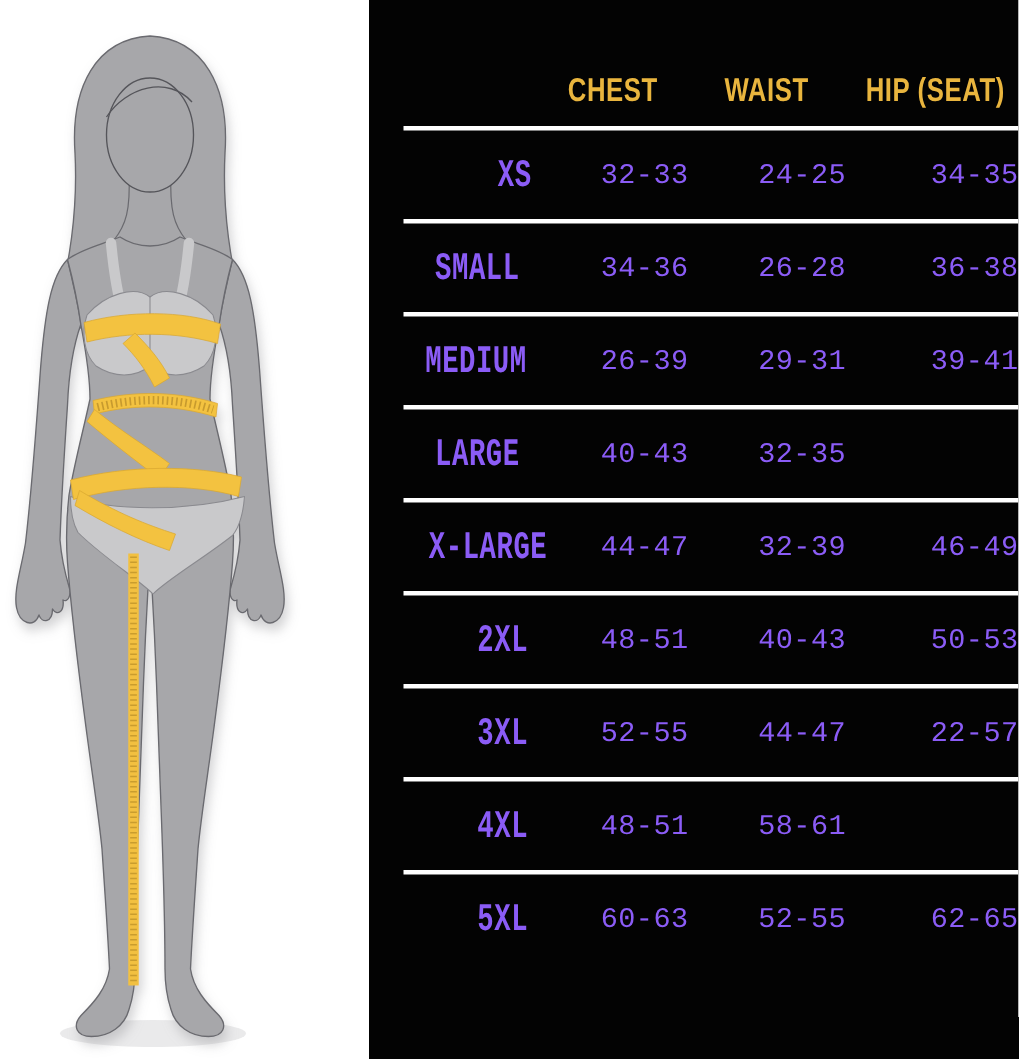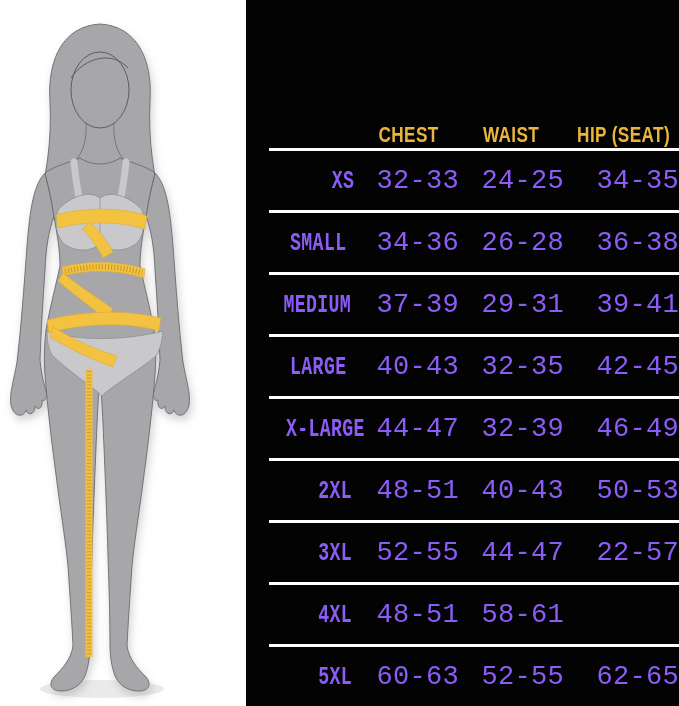--- a/index.html
+++ b/index.html
@@ -4,34 +4,34 @@
 <style>
   html,body{margin:0;padding:0;background:#fff;}
   .app{
     width:679px;height:706px;display:flex;overflow:hidden;
     font-family:"Liberation Sans", sans-serif;background:#fff;position:relative;
   }
   .figure-pane{width:246px;height:706px;background:#ffffff;position:relative;flex:0 0 246px;}
   .figure-pane svg{display:block;}
   .table-pane{flex:1;background:#030303;display:flex;flex-direction:column;}
   .thead{
-    height:148px;display:grid;grid-template-columns:23px 90px 100px 105px 115px;
-    align-items:end;padding-bottom:0;box-sizing:border-box;
+    height:84px;display:grid;grid-template-columns:23px 90px 100px 105px 115px;
+    align-items:end;padding-bottom:11px;box-sizing:border-box;
   }
   .hcell{text-align:center;color:#E9B53E;font-weight:bold;font-size:22px;white-space:nowrap;}
   .hcell .cond{display:inline-block;transform:scaleX(0.78);transform-origin:center;letter-spacing:0.5px;}
   .sep{height:3px;background:#ffffff;margin-left:23px;}
   .trow{
     height:59px;display:grid;grid-template-columns:23px 90px 100px 105px 115px;
     align-items:center;
   }
   .cell{text-align:right;color:#8b5cf6;font-family:Liberation Mono, monospace;}
   .cell.size{font-weight:bold;font-size:26px;white-space:nowrap;}
   .cell.size .cond{display:inline-block;transform:scaleX(0.70);transform-origin:center;letter-spacing:0.5px;}
-  .cell.val{font-size:27px;font-weight:400;letter-spacing:0.3px;}
+  .cell.val{font-size:19px;font-weight:400;letter-spacing:0.3px;}
 </style>
 </head>
 <body>
 
 <div class="app">
 
   <div class="figure-pane">
     <svg width="246" height="706" viewBox="0 0 246 706">
       <defs>
         <filter id="soft" x="-20%" y="-10%" width="140%" height="120%">
@@ -107,31 +107,30 @@
           <div></div>
           <div class="cell size"><span class="cond">SMALL</span></div>
           <div class="cell val">34-36</div>
           <div class="cell val">26-28</div>
           <div class="cell val">36-38</div>
         </div>
         <div class="sep"></div>
         <div class="trow">
           <div></div>
           <div class="cell size"><span class="cond">MEDIUM</span></div>
-          <div class="cell val">37-39</div>
+          <div class="cell val">26-39</div>
           <div class="cell val">29-31</div>
           <div class="cell val">39-41</div>
         </div>
         <div class="sep"></div>
         <div class="trow">
           <div></div>
           <div class="cell size"><span class="cond">LARGE</span></div>
           <div class="cell val">40-43</div>
           <div class="cell val">32-35</div>
-          <div class="cell val">42-45</div>
         </div>
         <div class="sep"></div>
         <div class="trow">
           <div></div>
           <div class="cell size"><span class="cond">X-LARGE</span></div>
           <div class="cell val">44-47</div>
           <div class="cell val">32-39</div>
           <div class="cell val">46-49</div>
         </div>
         <div class="sep"></div>

